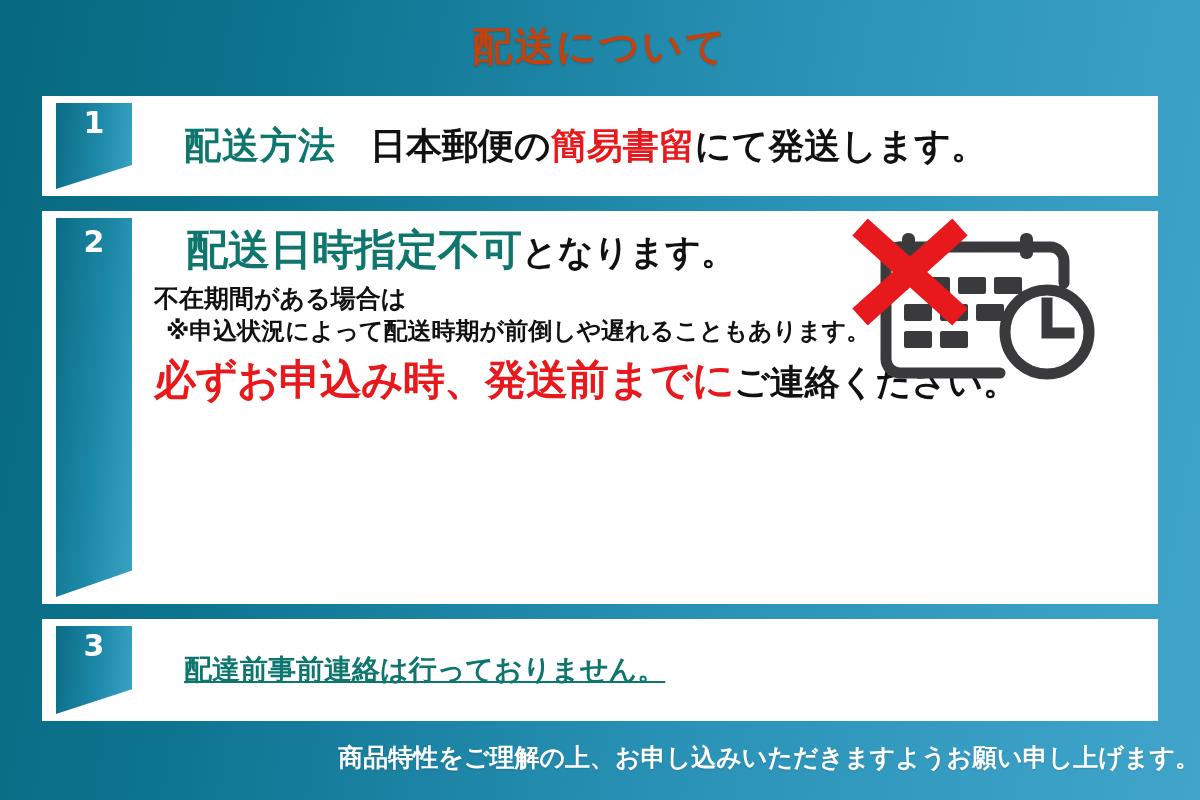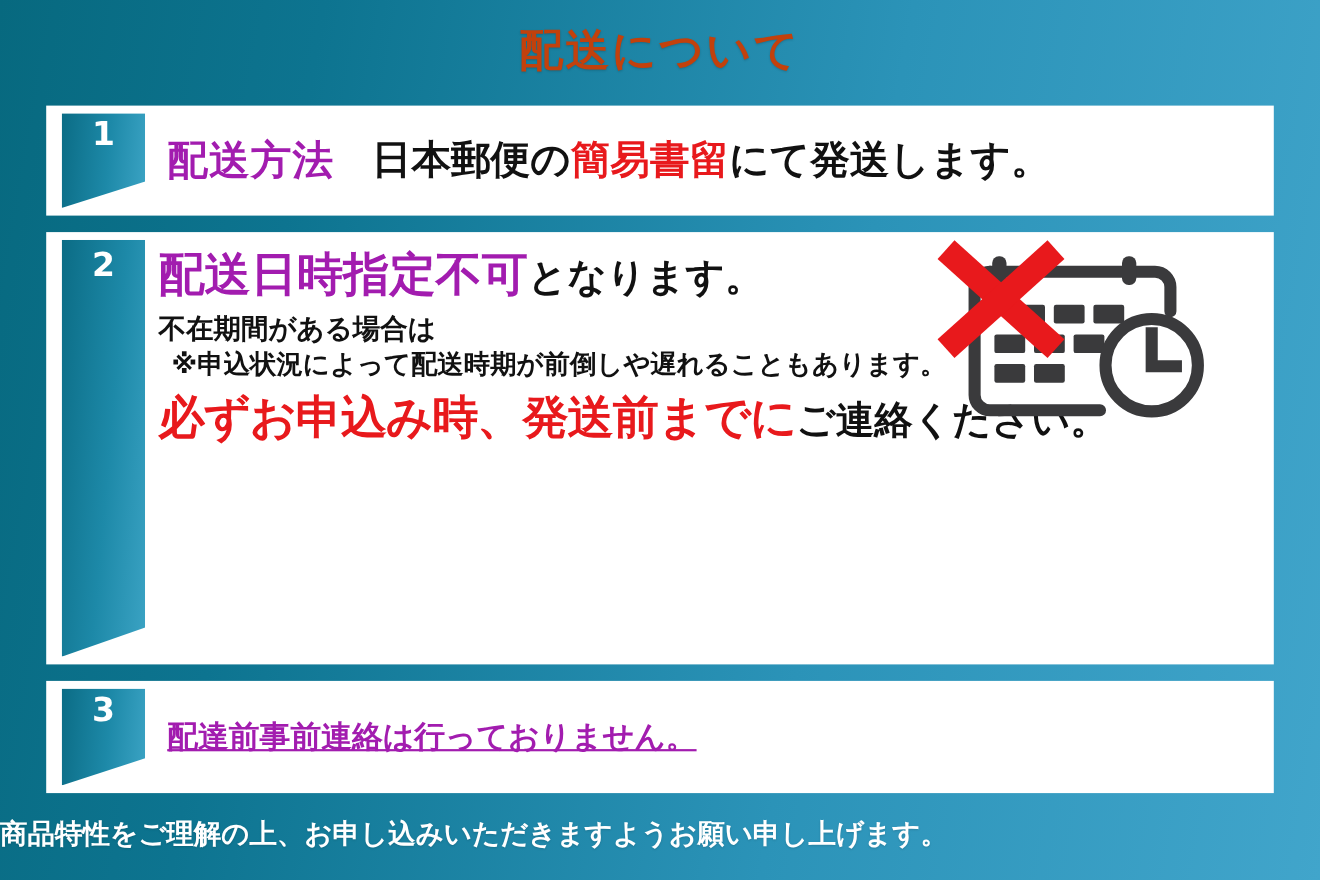--- a/index.html
+++ b/index.html
@@ -93,25 +93,25 @@
   }
 
   .card-1 .card-body,
   .card-3 .card-body {
     display: flex;
     align-items: center;
     padding-left: 20px;
   }
 
   .card-2 .card-body {
-    padding: 16px 0 0 12px;
-  }
-
-  
-  .blue  { color: #a21caf; font-weight: 700; }
+    padding: 16px 0 0 22px;
+  }
+
+  
+  .blue  { color: #0f766e; font-weight: 700; margin-left: 32px; }
   .red   { color: #e8191c; font-weight: 700; }
   .black { color: #111111; font-weight: 700; }
 
   .line { white-space: nowrap; line-height: 1.1; }
 
   
   .r1-head { font-size: 37px; letter-spacing: 1px; }
   .r1-rest { font-size: 36px; letter-spacing: 0px; margin-left: 34px; text-align: center; }
 
   
@@ -139,21 +139,21 @@
     height: 175px;
   }
   .icon-calendar-clock svg { display: block; width: 100%; height: 100%; }
 
   
   .footer {
     position: absolute;
     left: 0;
     right: 0;
     bottom: 26px;
-    text-align: left;
+    text-align: right;
     color: #ffffff;
     font-size: 25px;
     font-weight: 700;
     letter-spacing: 0px;
     text-shadow: 0 1px 2px rgba(0,0,0,0.15);
     font-family: Liberation Serif, serif;
   }
 </style>
 </head>
 <body>

